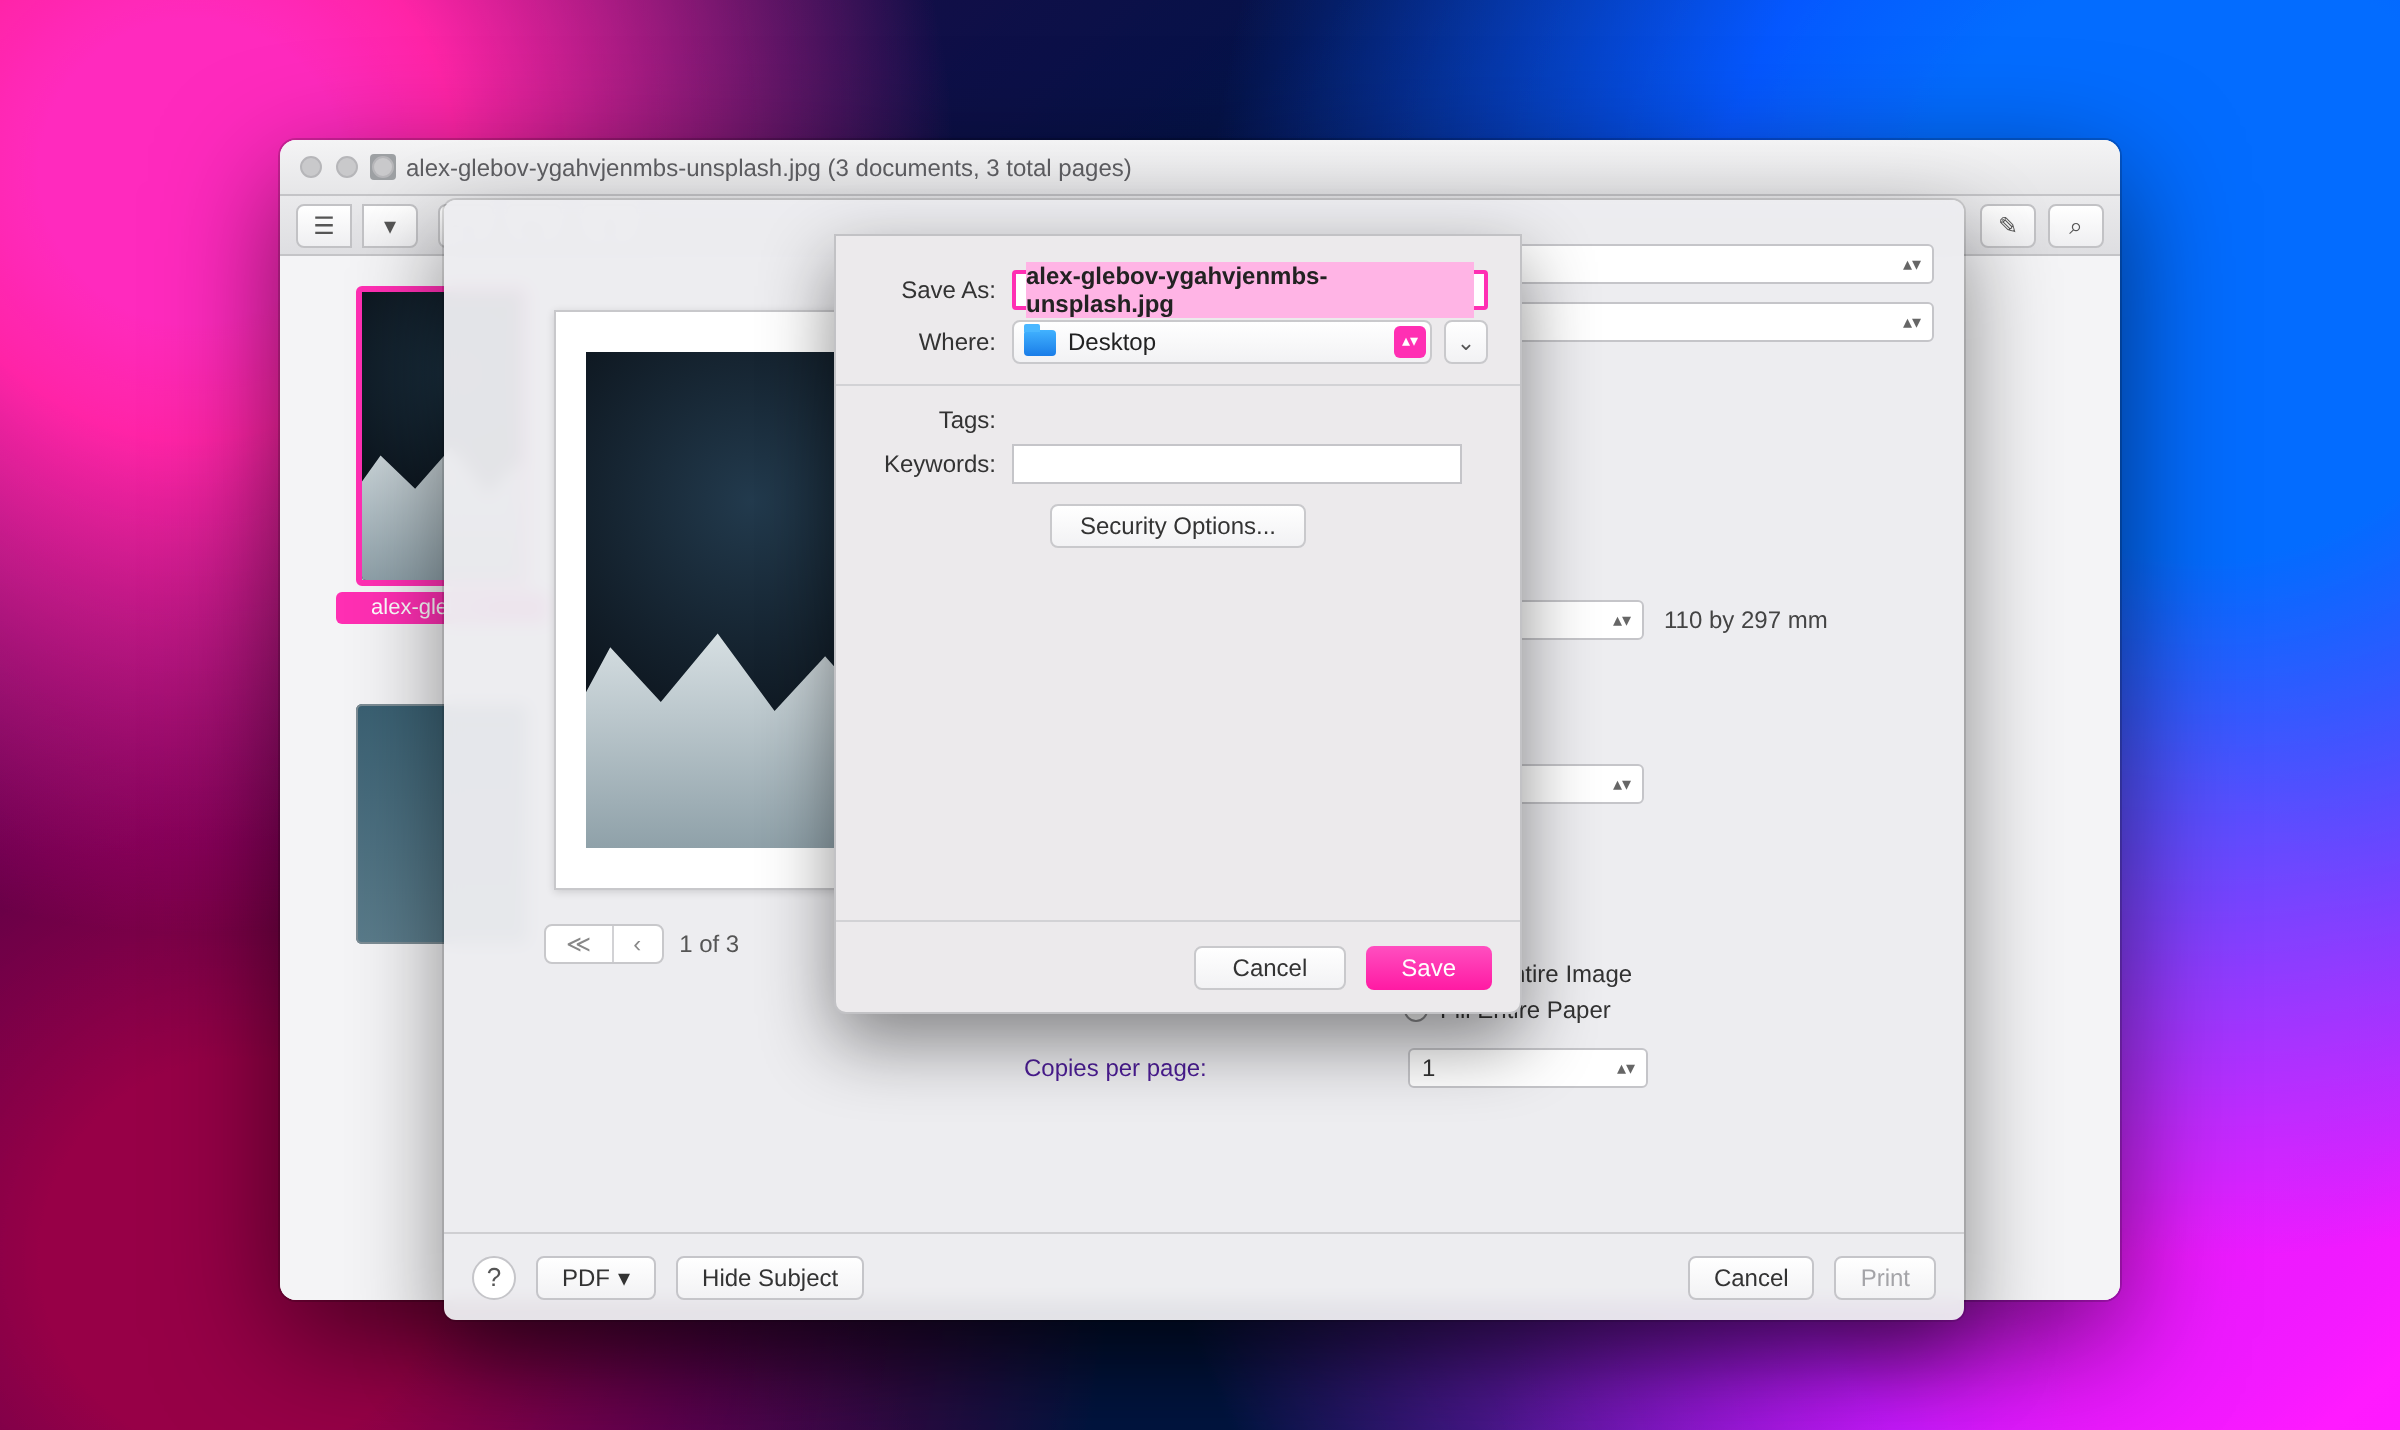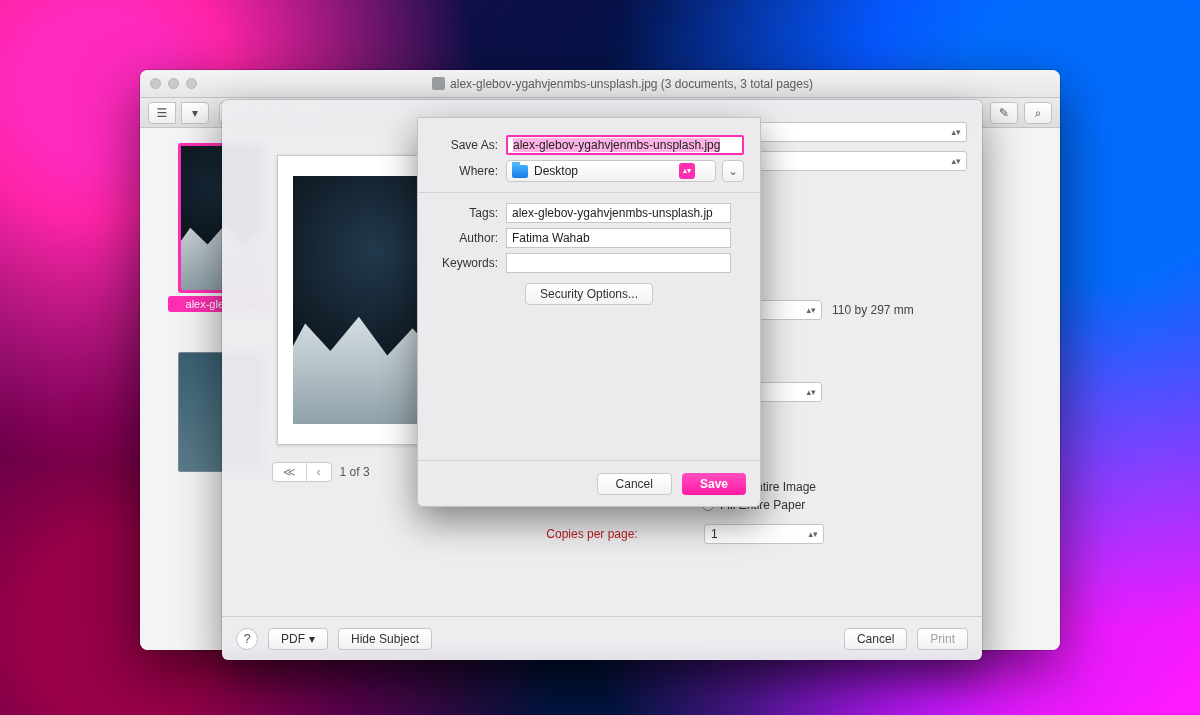--- a/index.html
+++ b/index.html
@@ -21,21 +21,21 @@
   
   .preview-window{
     position:absolute;left:140px;top:70px;width:920px;height:580px;
     background:rgba(230,230,233,.94);
     border-radius:8px;
     box-shadow:0 20px 60px rgba(0,0,0,.55),0 0 0 1px rgba(0,0,0,.18);
     overflow:hidden;
     backdrop-filter:blur(6px);
   }
   .pv-titlebar{
-    height:28px;display:flex;align-items:center;justify-content:center;
+    height:28px;display:flex;align-items:center;justify-content:flex-start;
     background:linear-gradient(#f4f4f5,#e6e6e8);
     border-bottom:1px solid #c4c4c7;
     font-size:12px;color:#5e5e62;
     position:relative;
     padding-left:45px;
   }
   .traffic{position:absolute;left:10px;top:8px;display:flex;gap:7px;}
   .traffic span{width:11px;height:11px;border-radius:50%;background:#c9c9cb;border:1px solid #b6b6b9;}
   .pv-title-icon{width:13px;height:13px;display:inline-block;margin-right:5px;background:#9da0a3;border-radius:2px;}
 
@@ -85,21 +85,21 @@
   .print-preview-inner .mtn{position:absolute;left:-10px;right:-10px;bottom:0;height:46%;background:linear-gradient(180deg,#dbe3e6 0,#8fa1a9 100%);clip-path:polygon(0 48%,14% 12%,30% 36%,48% 6%,66% 40%,82% 16%,100% 44%,100% 100%,0 100%);}
 
   .pager{position:absolute;left:50px;top:362px;display:flex;align-items:center;gap:8px;font-size:12px;color:#555;}
   .pagebtn{display:flex;border:1px solid #c8c8cb;border-radius:4px;overflow:hidden;background:#fff;}
   .pagebtn span{padding:2px 10px;color:#888;font-size:12px;}
   .pagebtn span+span{border-left:1px solid #d2d2d5;}
 
   .print-right{position:absolute;left:290px;top:22px;width:455px;font-size:12px;color:#333;}
   .pr-row{display:flex;align-items:center;margin-bottom:9px;}
   .pr-row.extra-gap{margin-bottom:16px;}
-  .pr-label{width:170px;text-align:center;padding-right:10px;color:#b91c1c;}
+  .pr-label{width:170px;text-align:left;padding-right:10px;color:#4c1d95;}
   .select{
     flex:1;height:20px;border:1px solid #c5c5c9;border-radius:3px;background:#fff;
     display:flex;align-items:center;justify-content:space-between;padding:0 4px 0 6px;
   }
   .select .stepper{width:12px;line-height:7px;font-size:9px;color:#666;display:flex;flex-direction:column;align-items:center;}
   .copies-input{width:42px;height:20px;border:1px solid #c5c5c9;background:#fff;padding:0 5px;text-align:center;}
   .dim-note{margin-left:10px;color:#444;}
   .radio-col{display:flex;flex-direction:column;gap:4px;}
   .radio{display:flex;align-items:center;gap:6px;}
   .radio .dot{width:12px;height:12px;border-radius:50%;border:1px solid #8a8a8d;background:#fff;position:relative;}
@@ -117,38 +117,38 @@
 
   
   .save-sheet{
     position:absolute;left:417px;top:117px;width:344px;height:390px;
     background:#eceaec;border:1px solid #c2c2c5;border-bottom-left-radius:6px;border-bottom-right-radius:6px;
     box-shadow:0 14px 36px rgba(0,0,0,.45);
   }
   .ss-body{padding:12px 0 0;}
   .ss-row{display:flex;align-items:center;margin:5px 0;}
   .ss-row .lbl{width:88px;text-align:right;padding-right:8px;font-size:12px;color:#333;}
-  .ss-field{height:20px;border:1px solid #c5c5c9;background:#fff;font-size:12px;padding:0 5px;color:#222;display:flex;align-items:center;}
+  .ss-field{height:20px;border:1px solid #c5c5c9;background:#fff;font-size:12px;padding:0 5px;color:#222;display:flex;align-items:center;font-weight:bold;}
   .ss-row.saveas .ss-field{width:238px;border:2px solid #ff2fb3;border-radius:2px;}
   .ss-row.saveas .ss-field span{background:#ffb4e5;}
   .ss-row.tags .ss-field{width:236px;}
   .ss-row.where .folder-select{
     width:210px;height:22px;border:1px solid #c9c9cc;border-radius:4px;background:linear-gradient(#ffffff,#f2f2f4);
-    display:flex;align-items:center;padding:0 20px 0 5px;font-size:12px;color:#222;gap:6px;
+    display:flex;align-items:center;padding:0 2px 0 5px;font-size:12px;color:#222;gap:6px;
   }
   .folder-select .ico{width:16px;height:13px;border-radius:2px;background:linear-gradient(#41b2ff,#1a7de8);position:relative;}
   .folder-select .ico::before{content:"";position:absolute;left:0;top:-3px;width:8px;height:4px;border-radius:1px 1px 0 0;background:#4ab7ff;}
   .folder-select .expand{margin-left:auto;width:16px;height:16px;border-radius:3px;background:#ff2fb3;color:#fff;display:flex;flex-direction:column;align-items:center;justify-content:center;line-height:6px;font-size:8px;}
   .chevbtn{width:22px;height:22px;margin-left:6px;border:1px solid #c9c9cc;border-radius:4px;background:linear-gradient(#ffffff,#f2f2f4);display:flex;align-items:center;justify-content:center;font-size:11px;color:#555;}
   .ss-sep{height:1px;background:#d2d2d5;margin:10px 0;}
   .ss-row.meta .ss-field{width:225px;}
   .secbtn{margin:10px auto 0;display:block;height:22px;padding:0 14px;border:1px solid #c9c9cc;border-radius:4px;background:linear-gradient(#ffffff,#f2f2f4);font-size:12px;color:#333;}
   .ss-footer{position:absolute;left:0;right:0;bottom:0;height:46px;border-top:1px solid #d2d2d5;display:flex;align-items:center;justify-content:flex-end;gap:10px;padding:0 14px;}
   .ss-btn{height:22px;padding:0 18px;border-radius:4px;font-size:12px;border:1px solid #c9c9cc;background:linear-gradient(#ffffff,#f2f2f4);color:#333;}
-  .ss-btn.primary{border:none;background:linear-gradient(#ff4fc0,#ff1aa3);color:#fff;font-weight:bold;}
+  .ss-btn.primary{border:none;background:linear-gradient(#ff4fc0,#ff1aa3);color:#fff;}
 </style>
 </head>
 <body>
 
 <div class="wallpaper"></div>
 
 <div class="preview-window">
   <div class="pv-titlebar">
     <div class="traffic">
       <span></span>
@@ -302,29 +302,20 @@
       <div class="folder-select">
         <span class="ico"></span>
         <span>Desktop</span>
         <span class="expand">▴▾</span>
       </div>
       <div class="chevbtn">⌄</div>
     </div>
     <div class="ss-sep"></div>
     <div class="ss-row meta">
       <div class="lbl">Tags:</div>
-      <div class="ss-field">
-          <span>alex-glebov-ygahvjenmbs-unsplash.jp</span>
-        </div>
-    </div>
-    <div class="ss-row meta">
-      <div class="lbl">Author:</div>
-      <div class="ss-field">
-          <span>Fatima Wahab</span>
-        </div>
     </div>
     <div class="ss-row meta">
       <div class="lbl">Keywords:</div>
       <div class="ss-field">
           <span></span>
         </div>
     </div>
     <button class="secbtn">Security Options...</button>
   </div>
   <div class="ss-footer">

